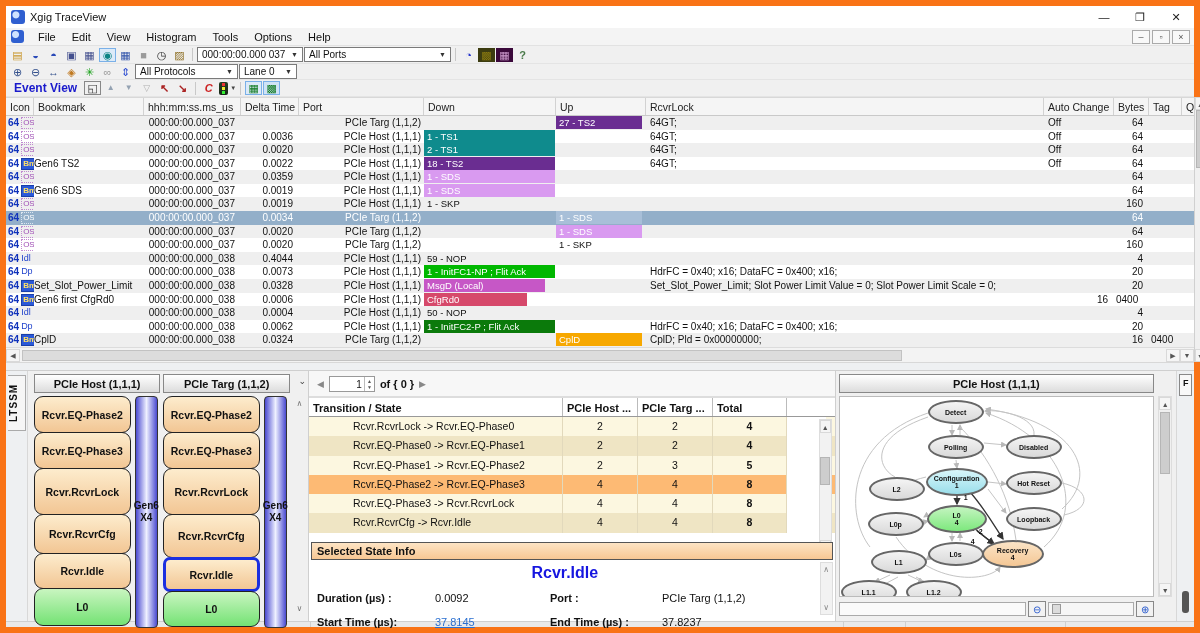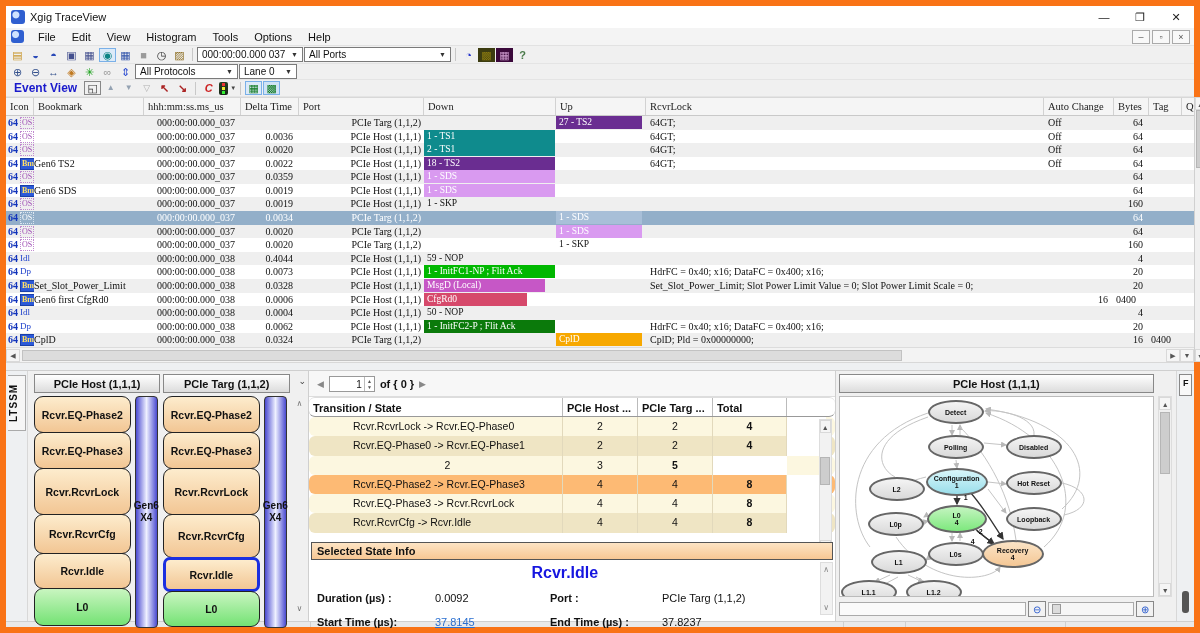--- a/index.html
+++ b/index.html
@@ -31,23 +31,23 @@
   .traffic { width:9px; height:13px; background:#223322; border-radius:2px; margin:0 1px;
     background-image: radial-gradient(circle at 50% 20%, #e33 0 1.5px, transparent 2px),
                       radial-gradient(circle at 50% 50%, #ee3 0 1.5px, transparent 2px),
                       radial-gradient(circle at 50% 80%, #3e3 0 1.5px, transparent 2px), linear-gradient(#254025,#152515); }
 
   
   .table-wrap { position:relative; flex:0 0 auto; height:265px; display:flex; }
   .table-main { width:1188px; }
   .thead, .trow { display:grid; grid-template-columns:28px 110px 97px 58px 125px 132px 90px 398px 70px 35px 33px 12px; }
   .thead { height:19px; background:#f5f5f5; border-bottom:1px solid #c9c9c9; border-top:1px solid #d8d8d8; }
-  .th { border-right:1px solid #d2d2d2; padding:3px 0 0 4px; font-size:10.5px; color:#222; overflow:hidden; white-space:nowrap;font-family:Liberation Serif, serif; }
+  .th { border-right:1px solid #d2d2d2; padding:3px 0 0 4px; font-size:10.5px; color:#222; overflow:hidden; white-space:nowrap; }
   .tbody { height:231px; overflow:hidden; }
-  .trow { height:13.59px; font-size:10px; line-height:13.4px; background:#fff; white-space:nowrap;font-family:Liberation Serif, serif; }
+  .trow { height:13.59px; font-size:10px; line-height:13.4px; background:#fff; white-space:nowrap; }
   .td { overflow:hidden; }
   .td.icon { padding-left:2px; } .td.r { text-align:right; padding-right:6px; }
   .td.port { text-align:right; padding-right:3px; }
   .num64 { color:#1133bb; font-weight:bold; margin-right:2px; }
   .badge { display:inline-block; font-size:8px; line-height:10px; vertical-align:1px; }
   .bar { display:inline-block; height:13px; font-size:9.5px; line-height:13px; padding:0 3px; overflow:hidden; vertical-align:top; }
   .vscroll { width:12px; background:#f0f0f0; border-left:1px solid #d0d0d0; display:flex; flex-direction:column; align-items:center; }
   .sb-btn { width:12px; height:13px; font-size:7px; line-height:13px; text-align:center; color:#555; background:#f5f5f5; border:1px solid #d9d9d9; }
   .sb-thumb { width:10px; background:#cdcdcd; border:1px solid #b5b5b5; }
   .hscroll { height:15px; background:#f3f3f3; border-top:1px solid #dcdcdc; display:flex; align-items:center; flex:0 0 auto; }
@@ -74,21 +74,21 @@
     font-weight:bold; font-size:10px; text-align:center; line-height:12px; }
   .lt-scroll { position:absolute; right:2px; top:28px; bottom:8px; width:13px; display:flex; flex-direction:column; align-items:center; justify-content:space-between; color:#777; font-size:8px; }
 
   .mid { width:533px; border-left:1px solid #cfcfcf; border-right:1px solid #cfcfcf; background:#fff; position:relative; }
   .pager { height:26px; background:#f7f7f7; border-bottom:1px solid #ddd; display:flex; align-items:center; padding-left:8px; gap:5px; }
   .pg-arrow { color:#888; font-size:9px; }
   .spin { width:46px; height:16px; border:1px solid #999; background:#fff; display:flex; }
   .spin .val { flex:1; text-align:right; padding:2px 2px 0 0; font-size:10px; }
   .spin .ud { width:10px; display:flex; flex-direction:column; font-size:5px; color:#555; border-left:1px solid #bbb; align-items:center; justify-content:center; }
   .pg-of { font-weight:bold; font-size:11px; }
-  .tt-head, .tt-row { display:grid; grid-template-columns:24px 230px 75px 75px 74px 39px;border-radius:6px; }
+  .tt-head, .tt-row { display:grid; grid-template-columns:24px 230px 75px 75px 74px 39px; }
   .tt-head { height:20px; border-bottom:1px solid #999; border-top:1px solid #ddd; background:#fff; }
   .tt-h { font-weight:bold; font-size:11px; padding:4px 0 0 4px; border-right:1px solid #bbb; overflow:hidden; white-space:nowrap; }
   .tt-rows { height:116px; overflow:hidden; }
   .tt-row { height:19.3px; font-size:10.5px; line-height:19px; }
   .tt-c { overflow:hidden; white-space:nowrap; border-right:1px solid #e2d9bc; }
   .tt-state { padding-left:20px; }
   .tt-n { text-align:center; } .tt-total { text-align:center; font-weight:bold; }
   .tt-scroll { position:absolute; right:3px; top:48px; height:135px; width:13px; display:flex; flex-direction:column; align-items:center; background:#f2f2f2; border:1px solid #ddd; }
   .ssi-head { position:absolute; top:171px; left:2px; right:2px; height:18px; border:1px solid #555;
     background:linear-gradient(#fde4c4,#f8c793); font-weight:bold; padding:2px 0 0 5px; font-size:11px; }
@@ -556,20 +556,21 @@
           <div class="tt-row" style="background:#efe5c4">
             <span class="tt-c" style="border-right:none"></span>
             <span class="tt-c tt-state">Rcvr.EQ-Phase0 -&gt; Rcvr.EQ-Phase1</span>
             <span class="tt-c tt-n">2</span>
             <span class="tt-c tt-n">2</span>
             <span class="tt-c tt-total">4</span>
             <span class="tt-c" style="border-right:none;background:#fff"></span>
           </div>
           <div class="tt-row" style="background:#fcf7e0">
             <span class="tt-c" style="border-right:none"></span>
+            <span class="tt-c tt-state">Rcvr.EQ-Phase1 -&gt; Rcvr.EQ-Phase2</span>
             <span class="tt-c tt-n">2</span>
             <span class="tt-c tt-n">3</span>
             <span class="tt-c tt-total">5</span>
             <span class="tt-c" style="border-right:none;background:#fff"></span>
           </div>
           <div class="tt-row" style="background:#fdba74">
             <span class="tt-c" style="border-right:none"></span>
             <span class="tt-c tt-state">Rcvr.EQ-Phase2 -&gt; Rcvr.EQ-Phase3</span>
             <span class="tt-c tt-n">4</span>
             <span class="tt-c tt-n">4</span>

